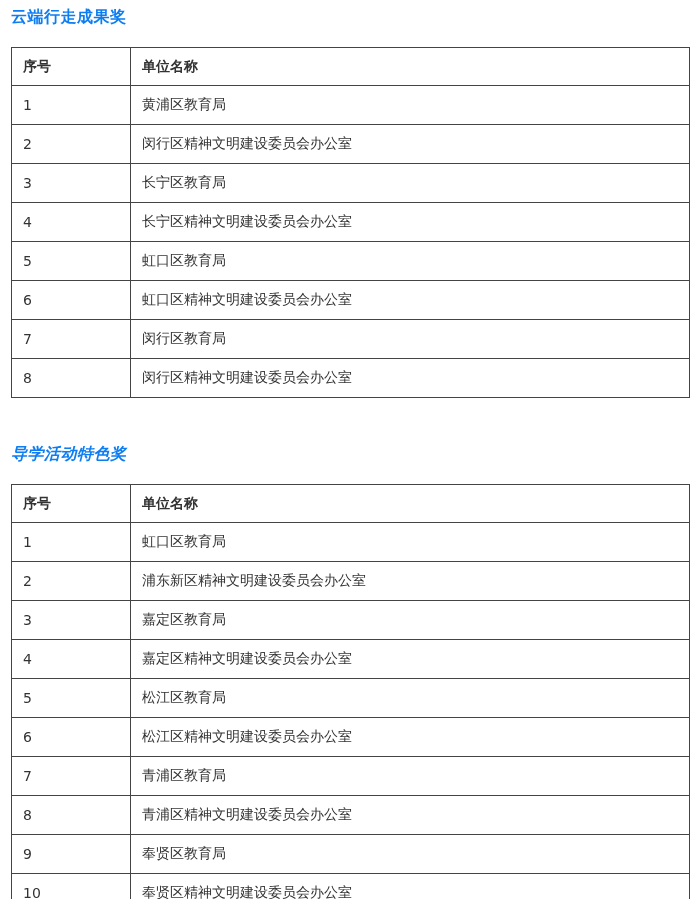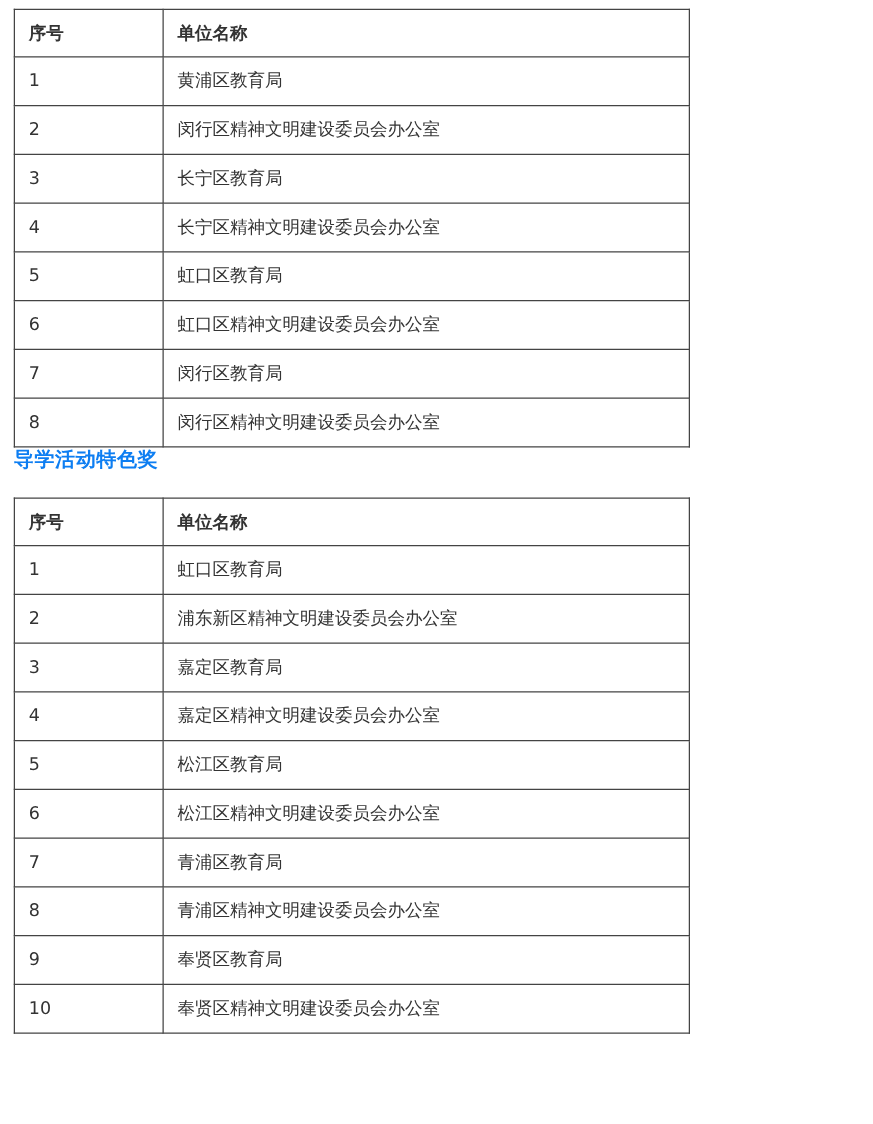--- a/index.html
+++ b/index.html
@@ -19,25 +19,27 @@
   }
   .section-title {
     color: #0d7ef2;
     font-size: 16px;
     font-weight: bold;
     line-height: 19px;
     margin: 0 0 21px 0;
     letter-spacing: 0.5px;
   }
   .section + .section .section-title {
+    margin-top: 46px;
+    font-style: italic;
   }
   table.award-table {
     border-collapse: collapse;
     table-layout: fixed;
-    width: 541px;
+    width: 679px;
   }
   table.award-table col.col-index { width: 119px; }
   table.award-table th,
   table.award-table td {
     border: 1px solid #444444;
     font-size: 14px;
     height: 38px;
     padding: 0 11px;
     text-align: left;
     vertical-align: middle;
@@ -49,20 +51,21 @@
     font-weight: bold;
     height: 37px;
   }
 </style>
 </head>
 <body>
 
 <div class="page">
 
   <div class="section">
+    <h2 class="section-title">云端行走成果奖</h2>
     <table class="award-table">
       <colgroup>
         <col class="col-index">
         <col class="col-name">
       </colgroup>
       <thead>
         <tr>
           <th>序号</th>
           <th>单位名称</th>
         </tr>

